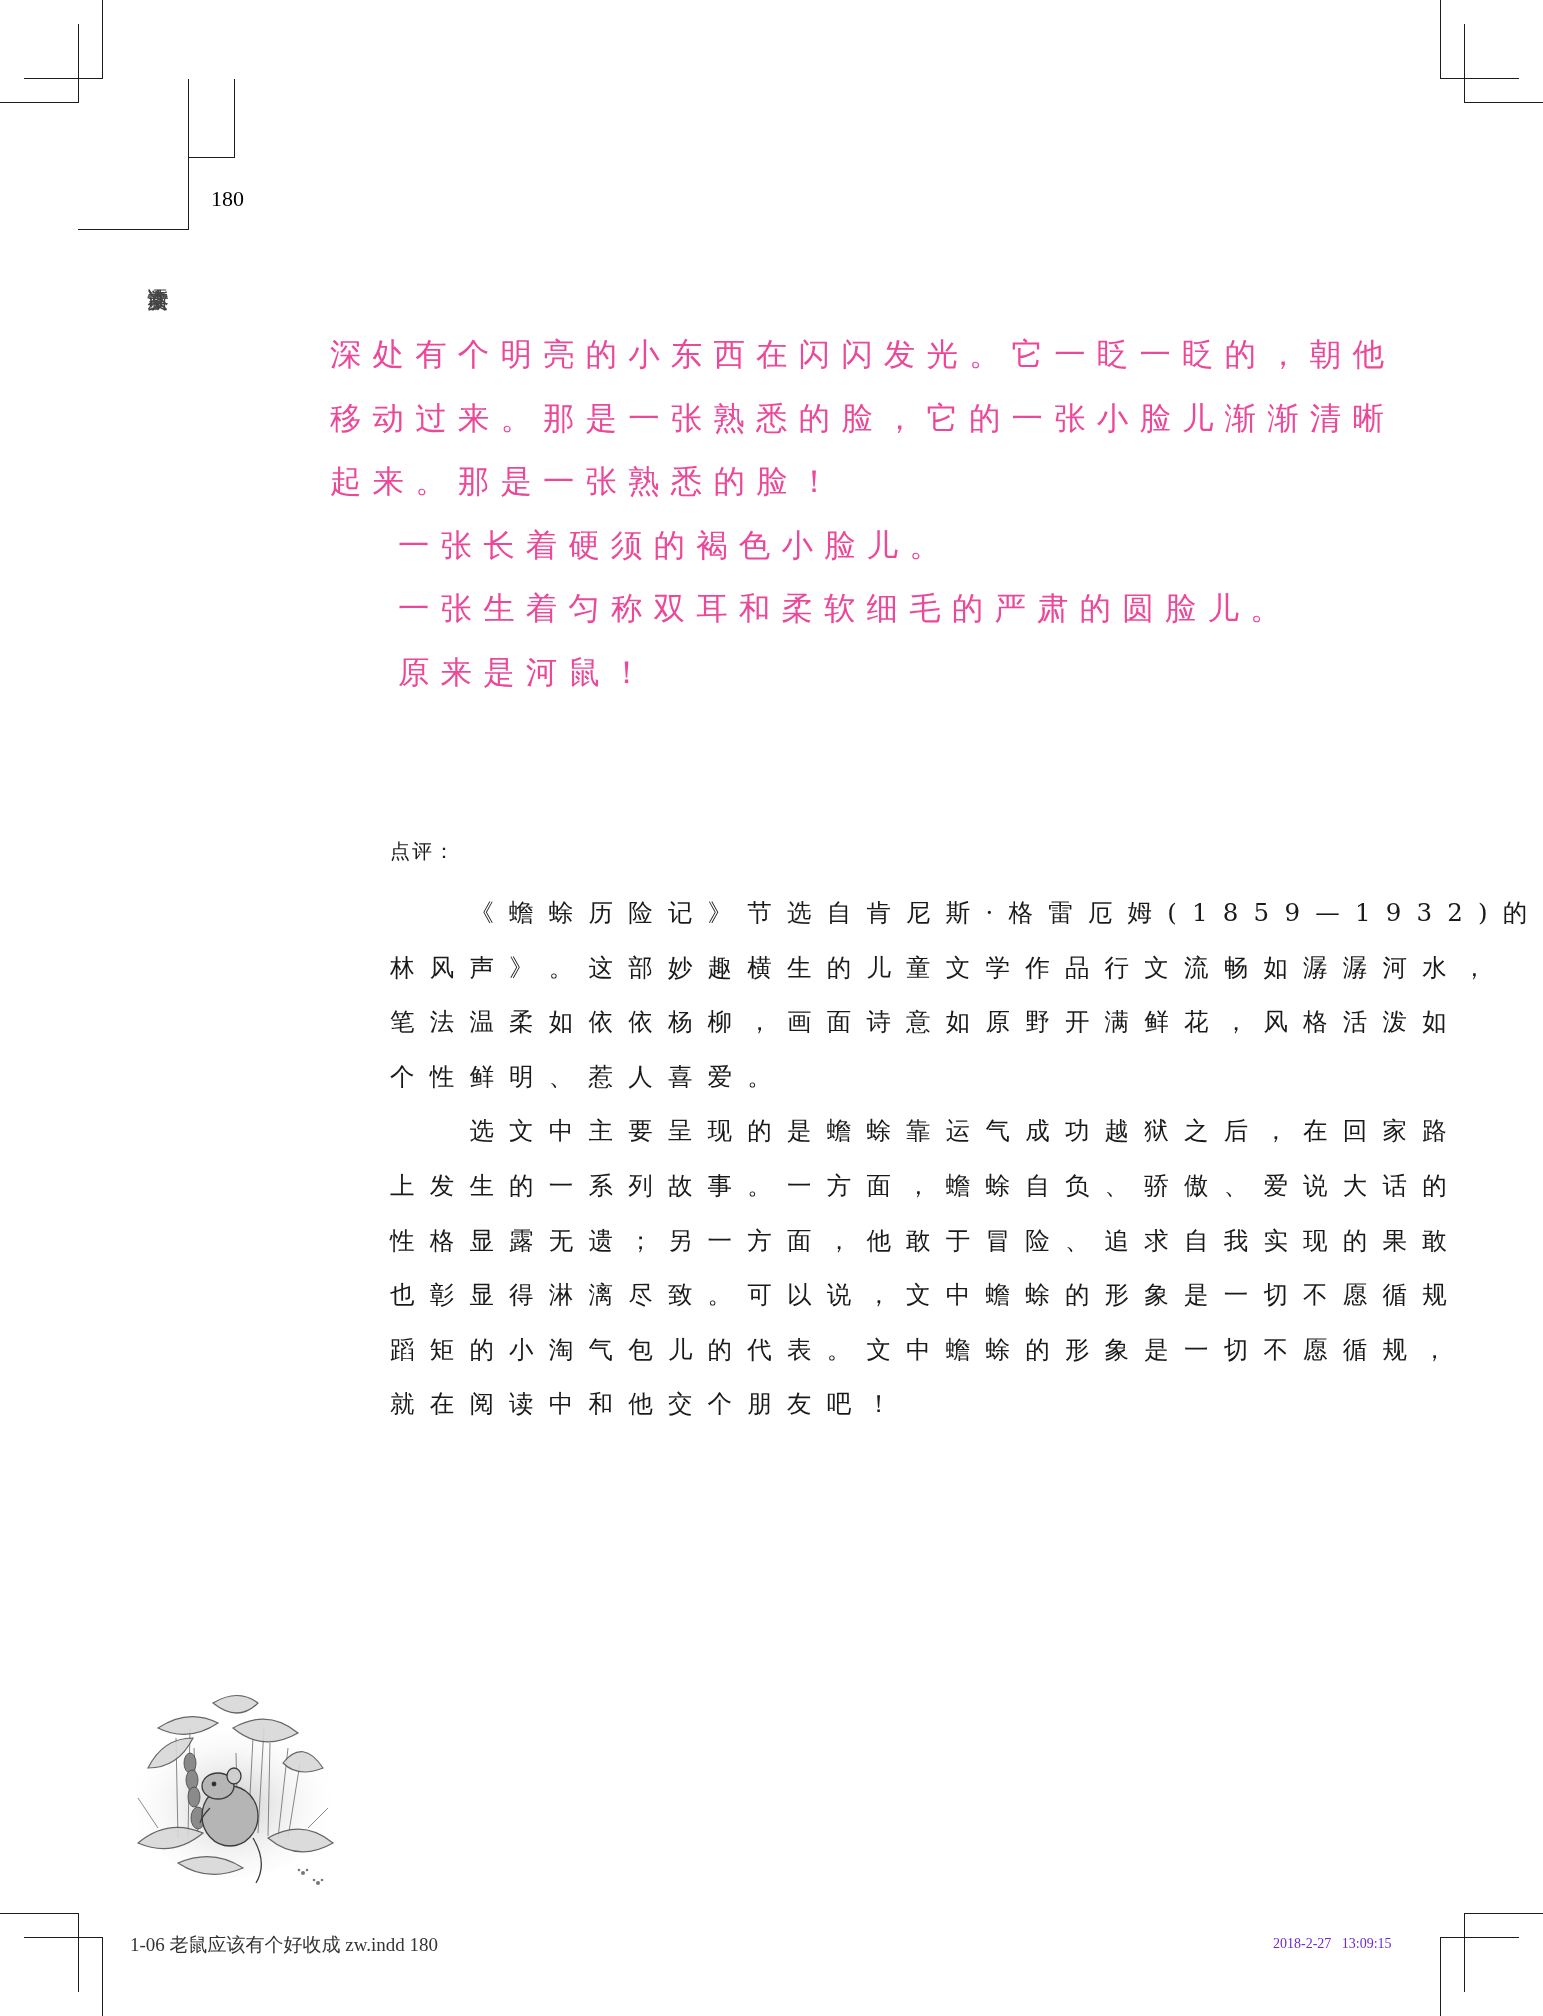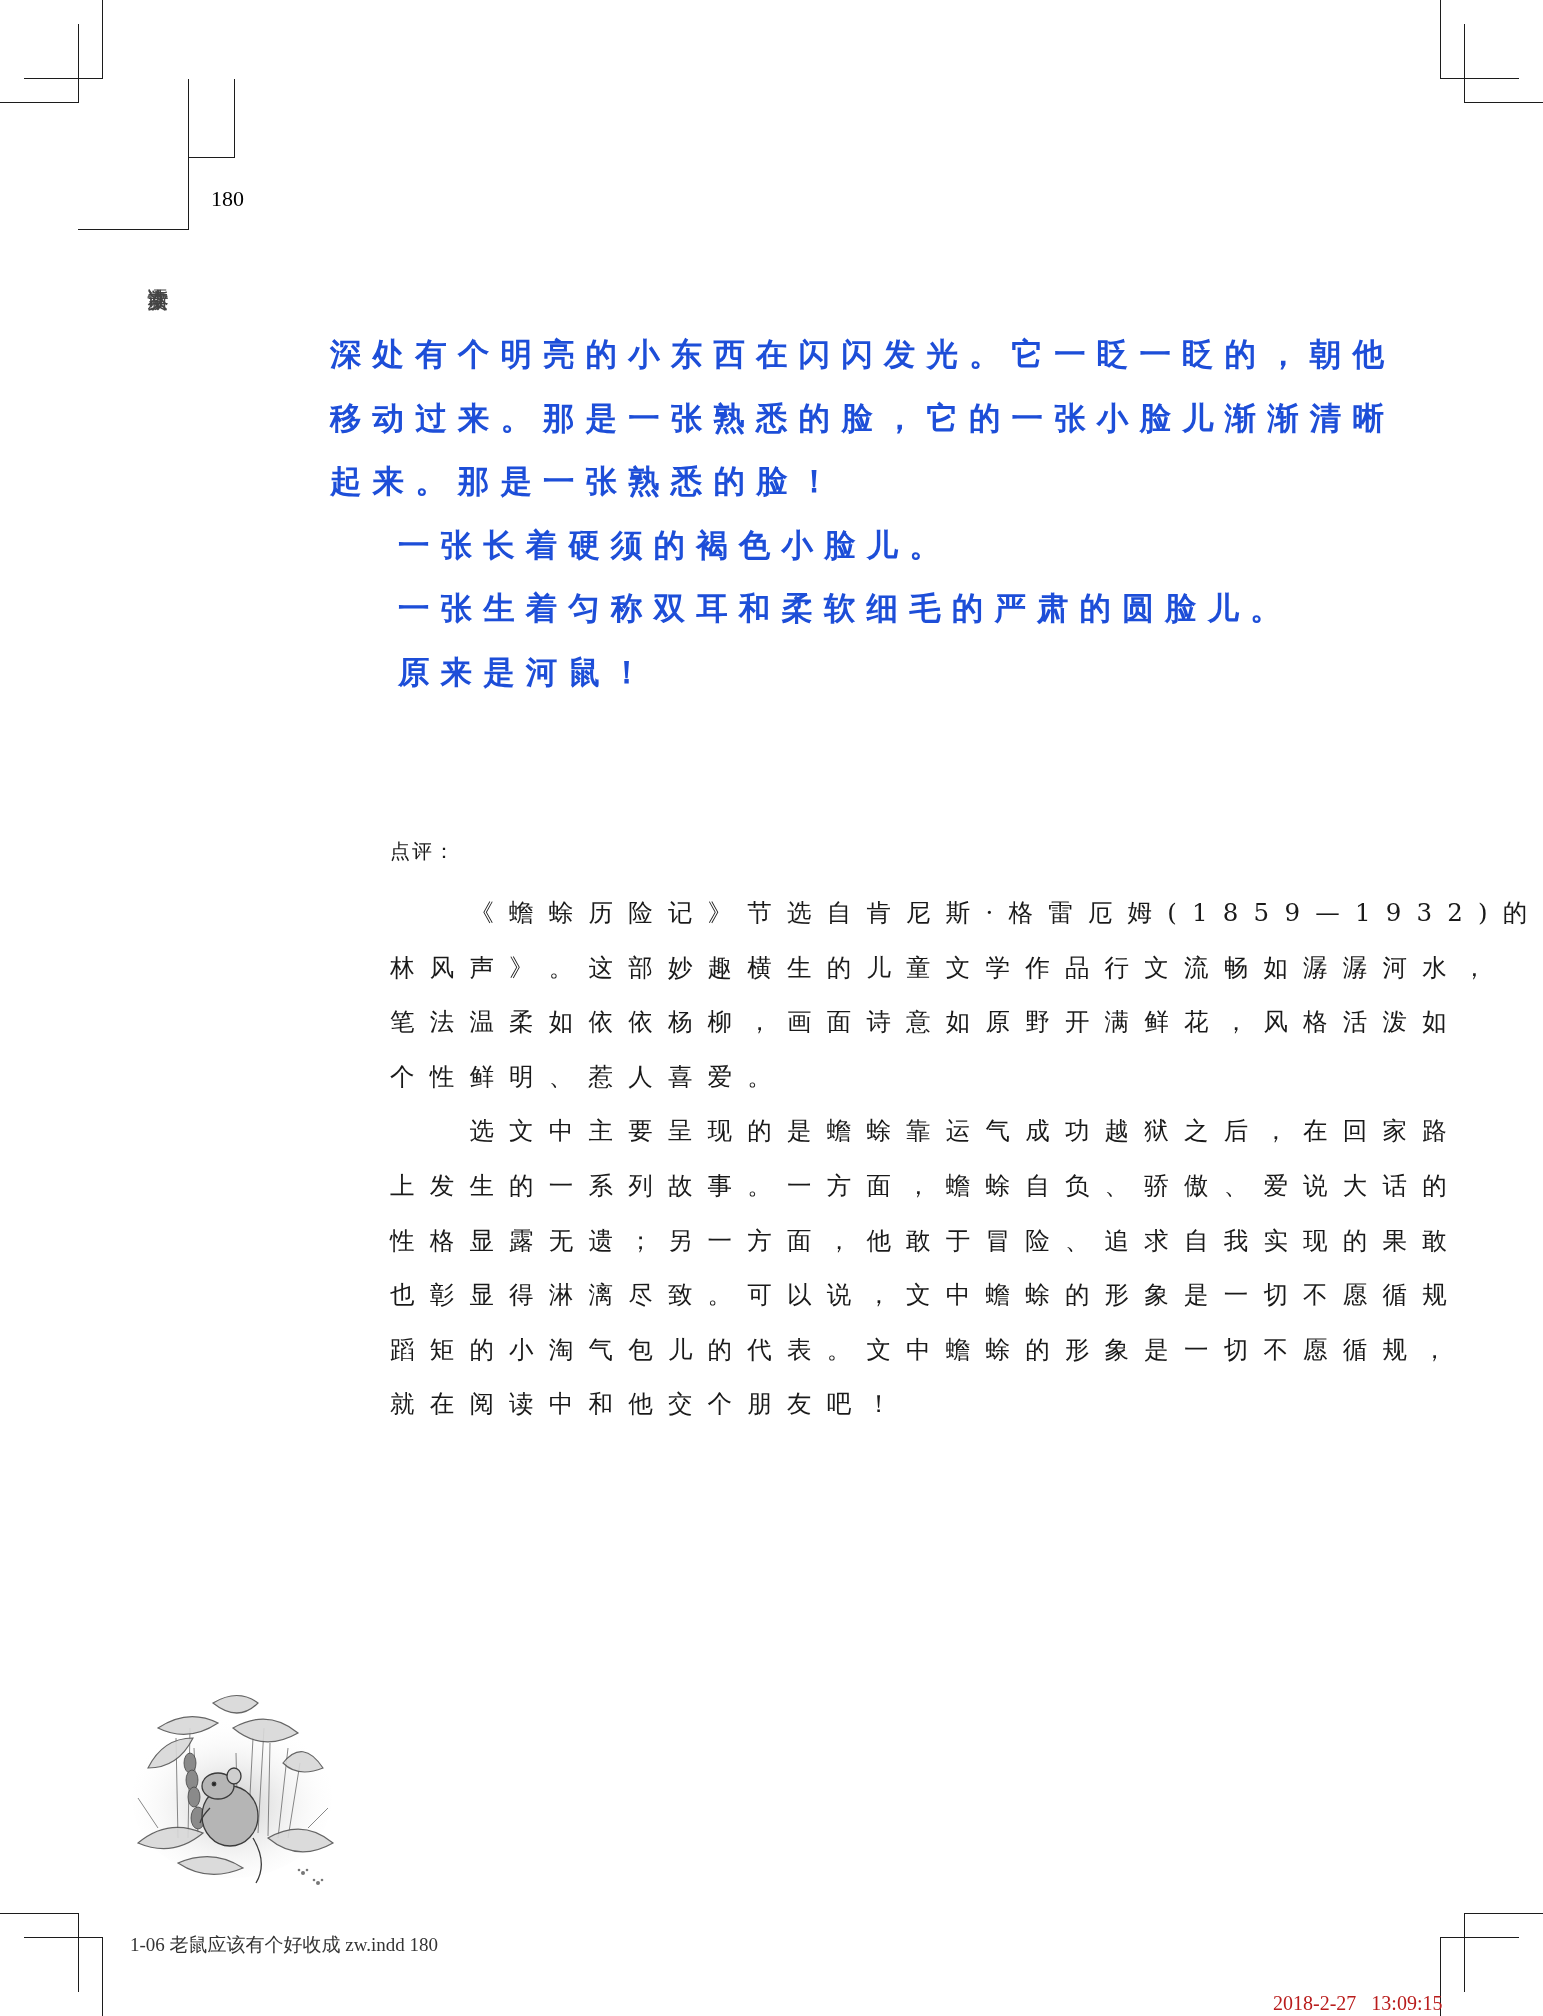--- a/index.html
+++ b/index.html
@@ -2,29 +2,29 @@
 <html><head>
 <meta charset="utf-8">
 <style>
   html, body { margin: 0; padding: 0; background: #ffffff; }
   body { width: 1543px; height: 2016px; position: relative; overflow: hidden; color: #1a1a1a; }
   .mark { position: absolute; background: #1c1c1c; }
   .h { height: 1.4px; }
   .v { width: 1.4px; }
   .page-num { position: absolute; left: 211px; top: 186px; font-family: "Liberation Serif", "DejaVu Serif", serif; font-size: 22px; color: #000000; }
   .side-title { position: absolute; left: 146px; top: 272px; width: 24px; font-family: "DejaVu Sans", sans-serif; font-size: 21px; line-height: 24px; color: #444; writing-mode: vertical-rl; text-orientation: upright; letter-spacing: 0px; }
-  .body-text { position: absolute; left: 330px; top: 323px; width: 860px; font-family: "DejaVu Sans", sans-serif; font-size: 31.5px; line-height: 63.5px; color: #1d4ed8; letter-spacing: 11.1px; font-weight: bold; }
+  .body-text { position: absolute; left: 330px; top: 323px; width: 860px; font-family: "DejaVu Sans", sans-serif; font-size: 31.5px; line-height: 63.5px; color: #ec4899; letter-spacing: 11.1px; }
   .body-text p { margin: 0; white-space: nowrap; }
   .body-text p.indent { padding-left: 68px; }
   .commentary { position: absolute; left: 390px; top: 836px; width: 810px; font-family: "DejaVu Serif", "Liberation Serif", serif; color: #1a1a1a; }
   .commentary .heading { font-size: 20px; line-height: 30px; margin: 0 0 20px 0; letter-spacing: 2px; }
   .commentary p { margin: 0; font-size: 24.5px; line-height: 54.6px; letter-spacing: 15.2px; white-space: nowrap; }
   .illustration { position: absolute; left: 118px; top: 1668px; width: 228px; height: 222px; }
   .footer-left { position: absolute; left: 130px; top: 1932px; font-family: "Liberation Serif", "DejaVu Serif", serif; font-size: 19px; color: #333; white-space: nowrap; }
-  .footer-right { position: absolute; left: 1273px; top: 1992px; font-family: "Liberation Serif", "DejaVu Serif", serif; font-size: 20px; color: #b91c1c; white-space: pre; }
+  .footer-right { position: absolute; left: 1273px; top: 1936px; font-family: "Liberation Serif", "DejaVu Serif", serif; font-size: 14px; color: #6d28d9; white-space: pre; }
 </style>
 </head>
 <body>
 
 <div class="mark v" style="left:102px;top:0;height:79px;"></div>
 <div class="mark h" style="left:24px;top:78px;width:79px;"></div>
 <div class="mark v" style="left:78px;top:24px;height:79px;"></div>
 <div class="mark h" style="left:0;top:102px;width:79px;"></div>
 
 <div class="mark v" style="left:188px;top:79px;height:151px;"></div>

